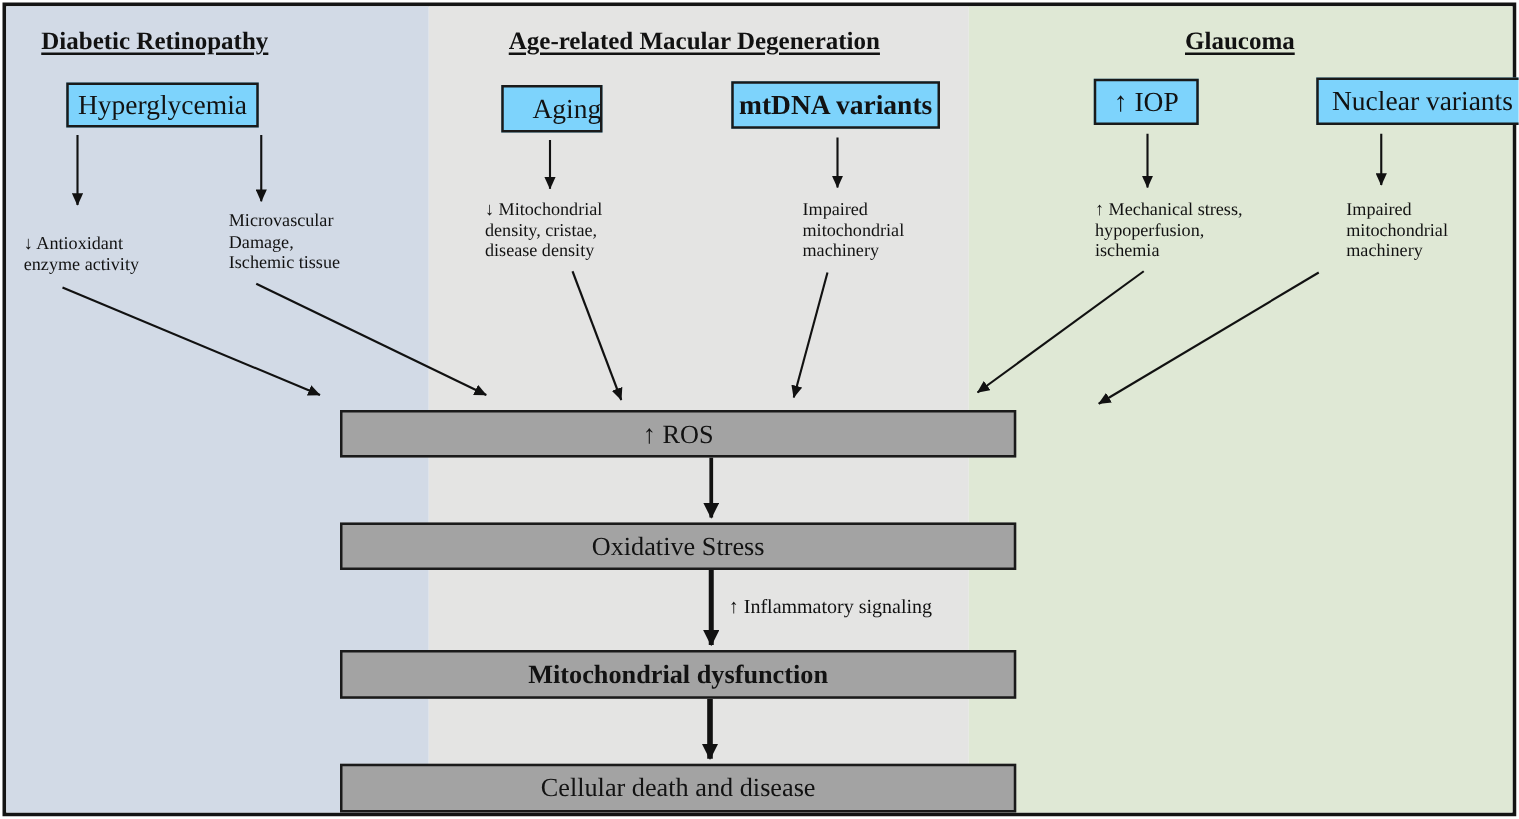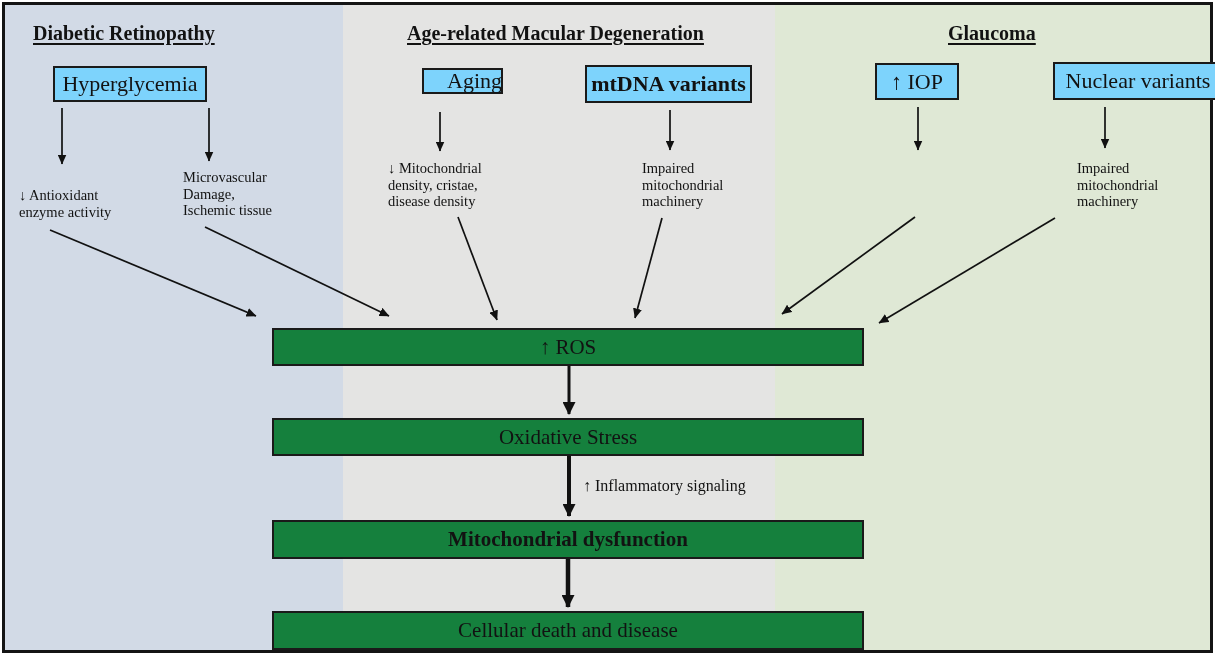--- a/index.html
+++ b/index.html
@@ -14,21 +14,21 @@
   #col-bg-glaucoma{left:770px;width:435px;}
   .col-title{
     position:absolute;font-size:20px;font-weight:bold;white-space:nowrap;
     text-decoration:underline;text-decoration-thickness:2px;text-underline-offset:3px;margin-top:11px;
   }
   .tbox{
     position:absolute;background:#7dd3fc;border:2px solid #1a1a1a;box-sizing:border-box;
     display:flex;align-items:center;justify-content:center;font-size:22px;white-space:nowrap;z-index:3;
   }
   .cbox{
-    position:absolute;left:272px;width:592px;background:#15803d;border:2px solid #1a1a1a;box-sizing:border-box;
+    position:absolute;left:272px;width:541px;background:#a3a3a3;border:2px solid #1a1a1a;box-sizing:border-box;
     display:flex;align-items:center;justify-content:center;font-size:21px;white-space:nowrap;z-index:3;
   }
   .cbox.bold{font-weight:bold;text-align:center;}
   .note{position:absolute;font-size:14.5px;line-height:16.5px;white-space:nowrap;z-index:3;}
   #flow-label{position:absolute;left:583px;top:477px;font-size:16px;white-space:nowrap;z-index:3;}
   #arrows{position:absolute;left:0;top:0;z-index:2;}
 </style>
 </head>
 <body>
 
@@ -67,21 +67,21 @@
     <line x1="569" y1="366" x2="569" y2="414" stroke="#111111" stroke-width="3" marker-end="url(#ahm)"></line>
     <line x1="569" y1="456" x2="569" y2="516" stroke="#111111" stroke-width="4" marker-end="url(#ahm)"></line>
     <line x1="568" y1="559" x2="568" y2="607" stroke="#111111" stroke-width="4.5" marker-end="url(#ahm)"></line>
   </svg>
 
   <div class="col-title" style="left:33px;top:11px;">Diabetic Retinopathy</div>
   <div class="col-title" style="left:407px;top:11px;">Age-related Macular Degeneration</div>
   <div class="col-title" style="left:948px;top:11px;">Glaucoma</div>
 
   <div class="tbox" style="left:53px;top:66px;width:154px;height:36px;">Hyperglycemia</div>
-  <div class="tbox" style="left:422px;top:68px;width:81px;height:26px;padding-left:24px;">Aging</div>
+  <div class="tbox" style="left:401px;top:68px;width:81px;height:38px;padding-left:24px;">Aging</div>
   <div class="tbox" style="left:585px;top:65px;width:167px;height:38px;font-weight:bold;">mtDNA variants</div>
   <div class="tbox" style="left:875px;top:63px;width:84px;height:37px;">↑ IOP</div>
   <div class="tbox" style="left:1053px;top:62px;width:170px;height:38px;">Nuclear variants</div>
 
   <div class="note" style="left:19px;top:187px;">
     <div>↓ Antioxidant</div>
     <div>enzyme activity</div>
   </div>
   <div class="note" style="left:183px;top:169px;">
     <div>Microvascular</div>
@@ -91,20 +91,25 @@
   <div class="note" style="left:388px;top:160px;">
     <div>↓ Mitochondrial</div>
     <div>density, cristae,</div>
     <div>disease density</div>
   </div>
   <div class="note" style="left:642px;top:160px;">
     <div>Impaired</div>
     <div>mitochondrial</div>
     <div>machinery</div>
   </div>
+  <div class="note" style="left:876px;top:160px;">
+    <div>↑ Mechanical stress,</div>
+    <div>hypoperfusion,</div>
+    <div>ischemia</div>
+  </div>
   <div class="note" style="left:1077px;top:160px;">
     <div>Impaired</div>
     <div>mitochondrial</div>
     <div>machinery</div>
   </div>
 
   <div class="cbox" style="top:328px;height:38px;">↑ ROS</div>
   <div class="cbox" style="top:418px;height:38px;">Oxidative Stress</div>
   <div class="cbox bold" style="top:520px;height:39px;">Mitochondrial dysfunction</div>
   <div class="cbox" style="top:611px;height:39px;">Cellular death and disease</div>

